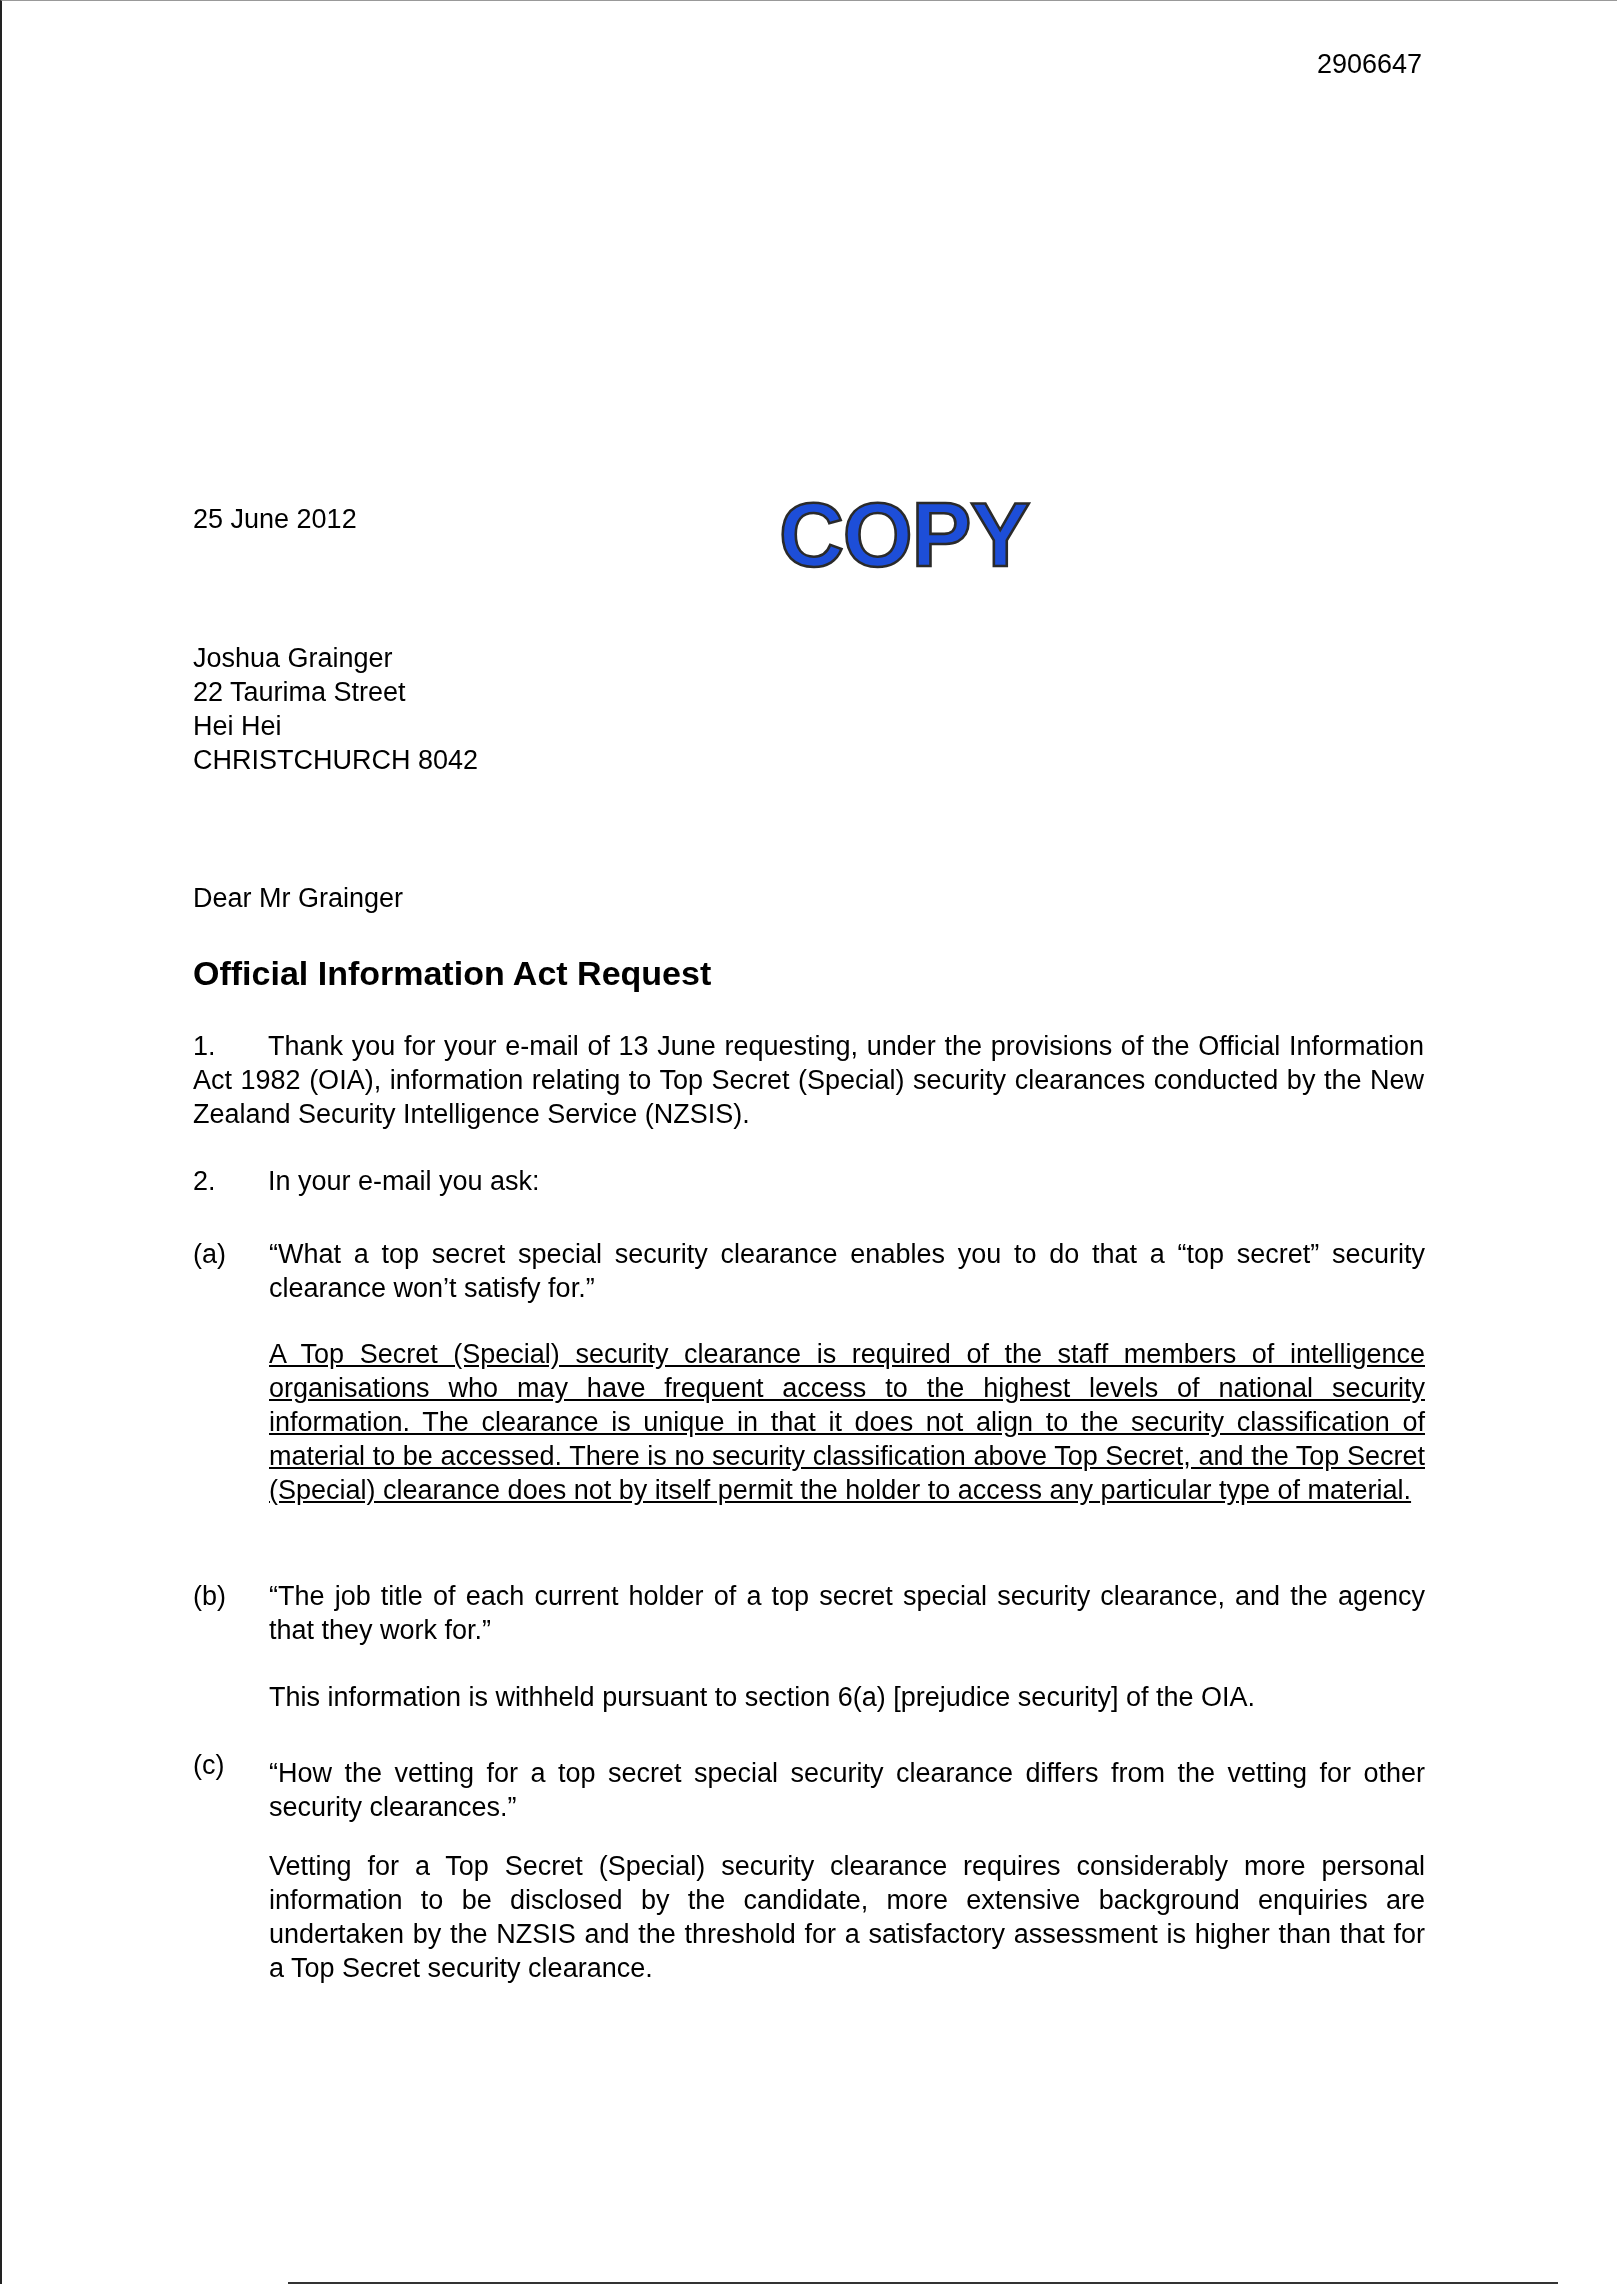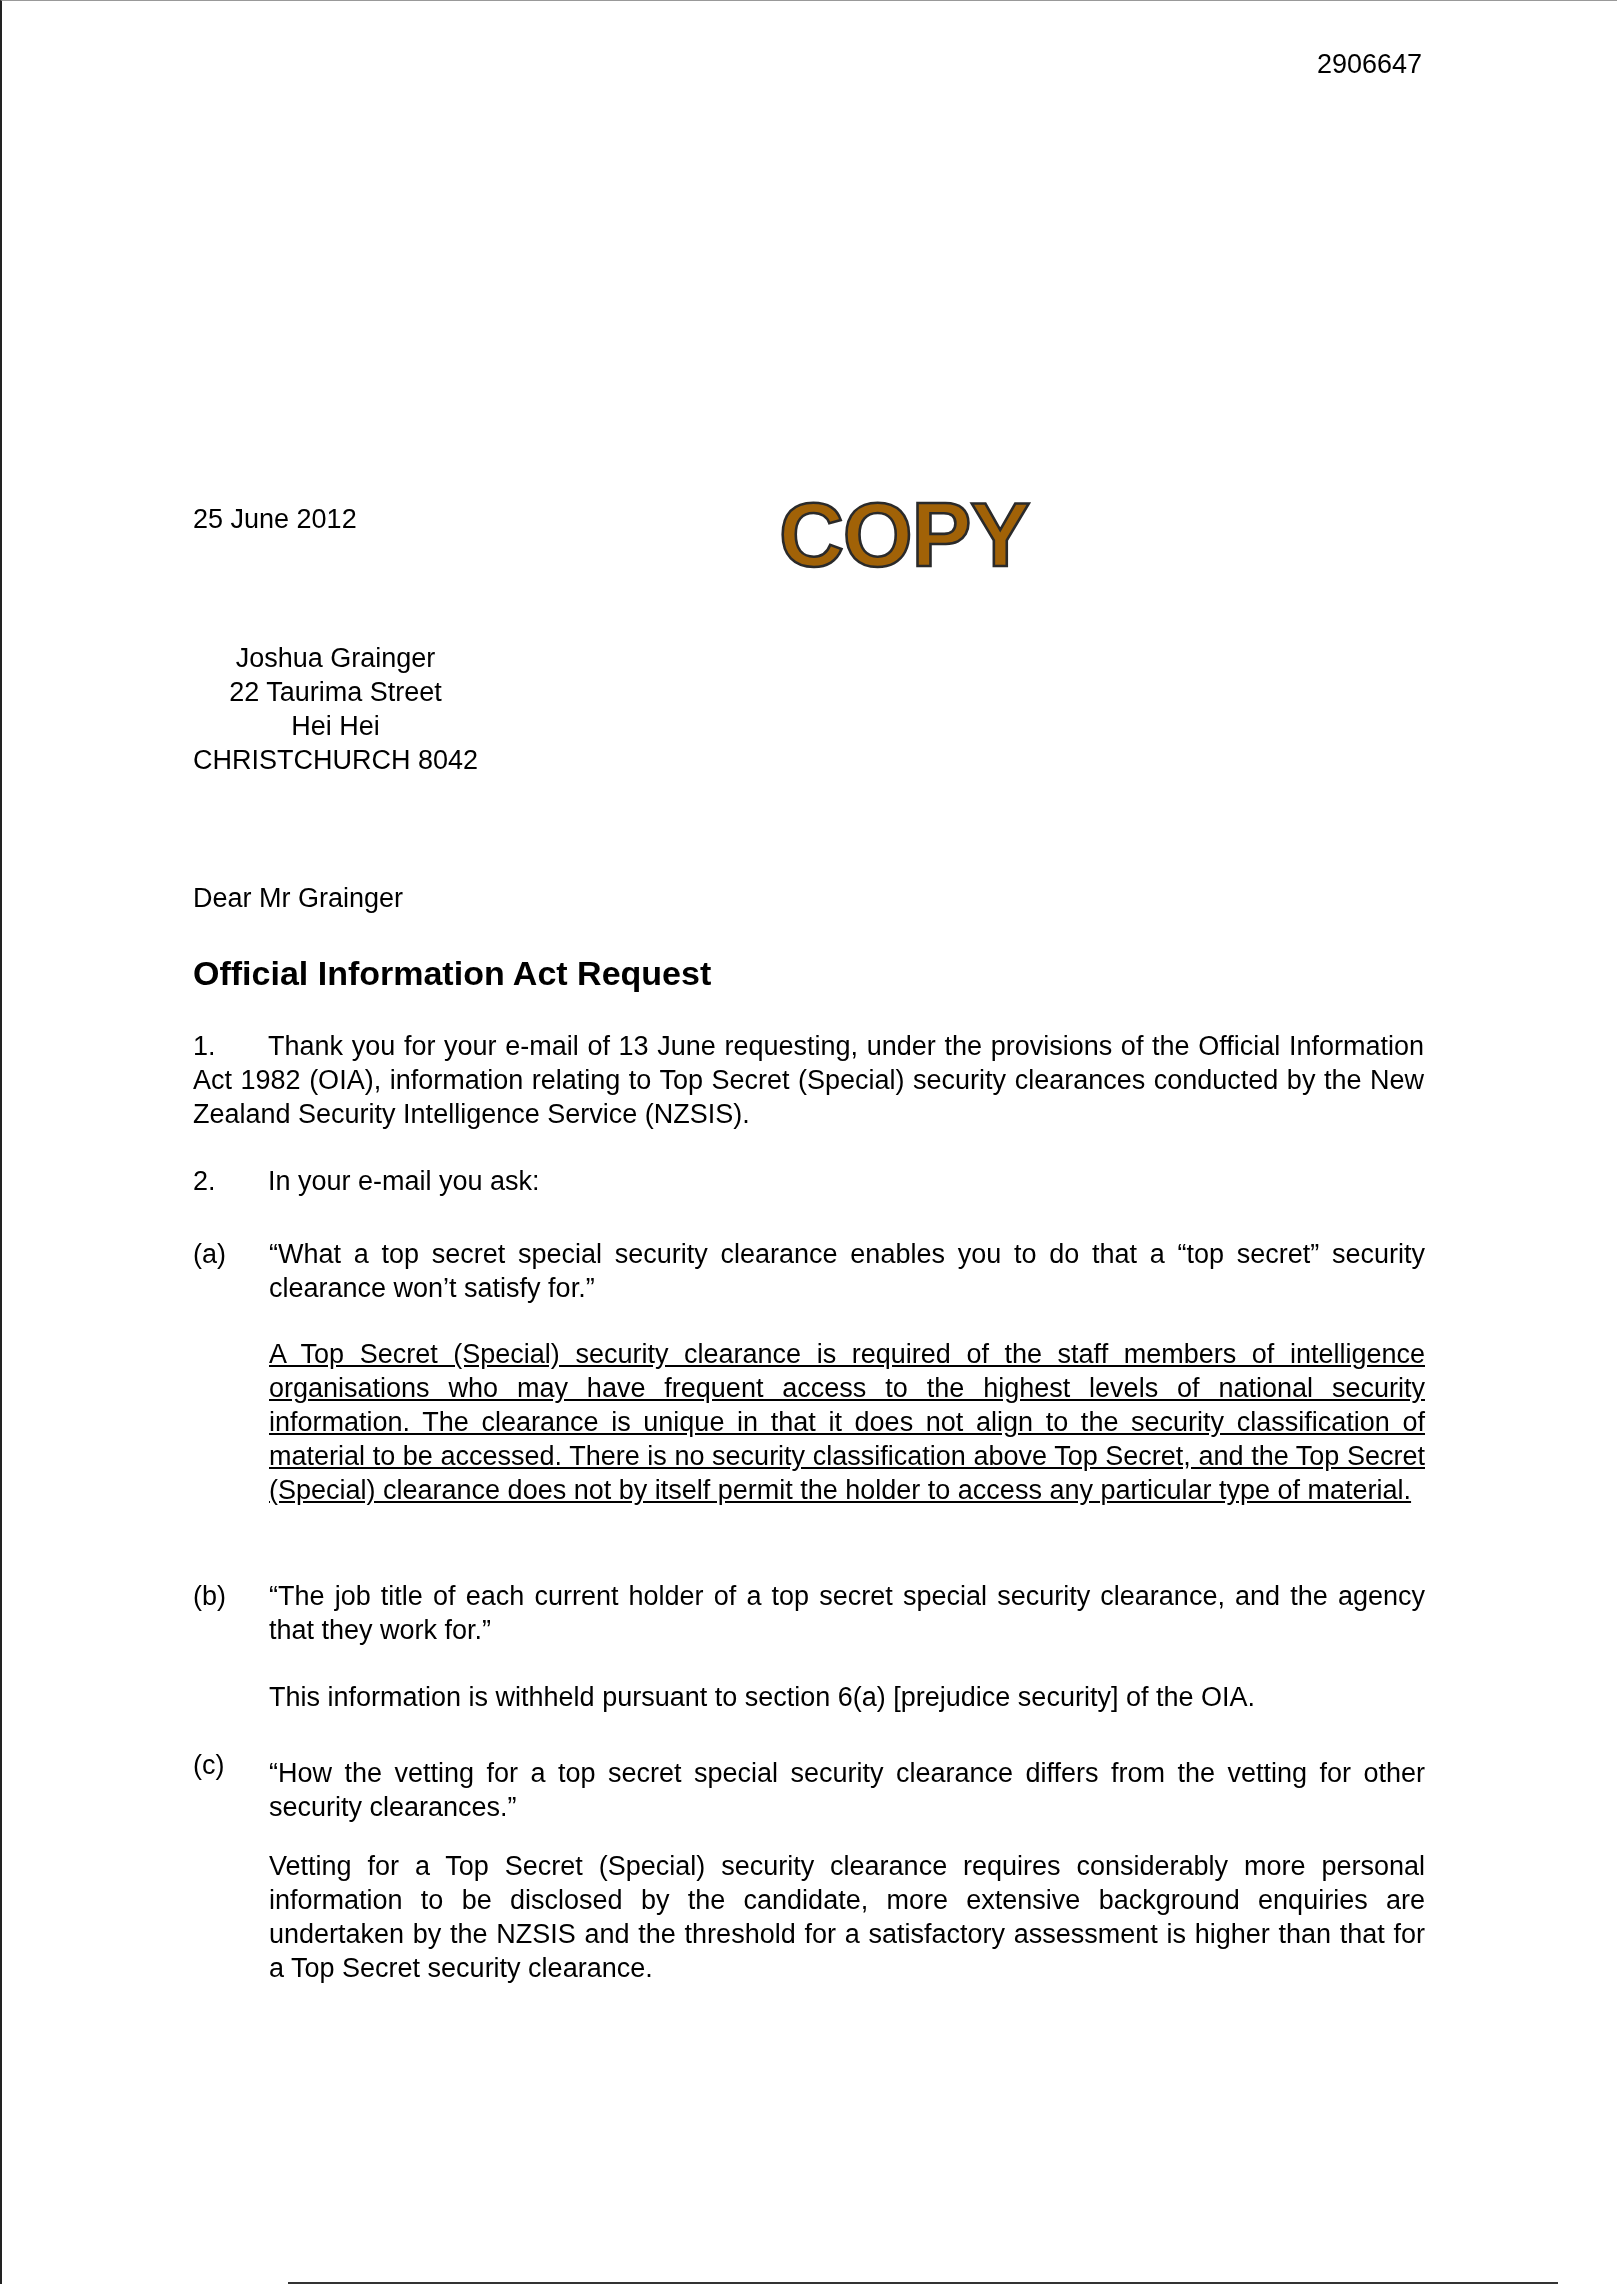--- a/index.html
+++ b/index.html
@@ -16,24 +16,24 @@
       padding-left: 27px;
     }
     .bottom-edge { position: absolute; left: 286px; right: 59px; top: 2281px; height: 2px; background: #333; }
     .txt { position: absolute; font-size: 27px; line-height: 34px; }
     .ref { left: 1315px; top: 46px; }
     .date { left: 191px; top: 501px; }
     .stamp {
       position: absolute; left: 777px; top: 489px;
       font-family: "Liberation Sans", sans-serif; font-weight: bold;
       font-size: 90px; line-height: 91px; letter-spacing: -1.3px;
-      color: #a16207;
+      color: #1d4ed8;
       -webkit-text-stroke: 2.6px #2a2a2a;
     }
-    .address { left: 191px; top: 640px; text-align: center; }
+    .address { left: 191px; top: 640px; }
     .address div { height: 34px; }
     .salutation { left: 191px; top: 880px; }
     .heading {
       position: absolute; left: 191px; top: 951px;
       font-size: 34px; font-weight: bold; line-height: 42px;
     }
     .para { position: absolute; font-size: 27px; line-height: 34px; text-align: justify; }
     .p1 { left: 191px; top: 1028px; width: 1231px; }
     .p1 .num { display: inline-block; width: 75px; }
     .p2 { left: 191px; top: 1163px; width: 1231px; }

